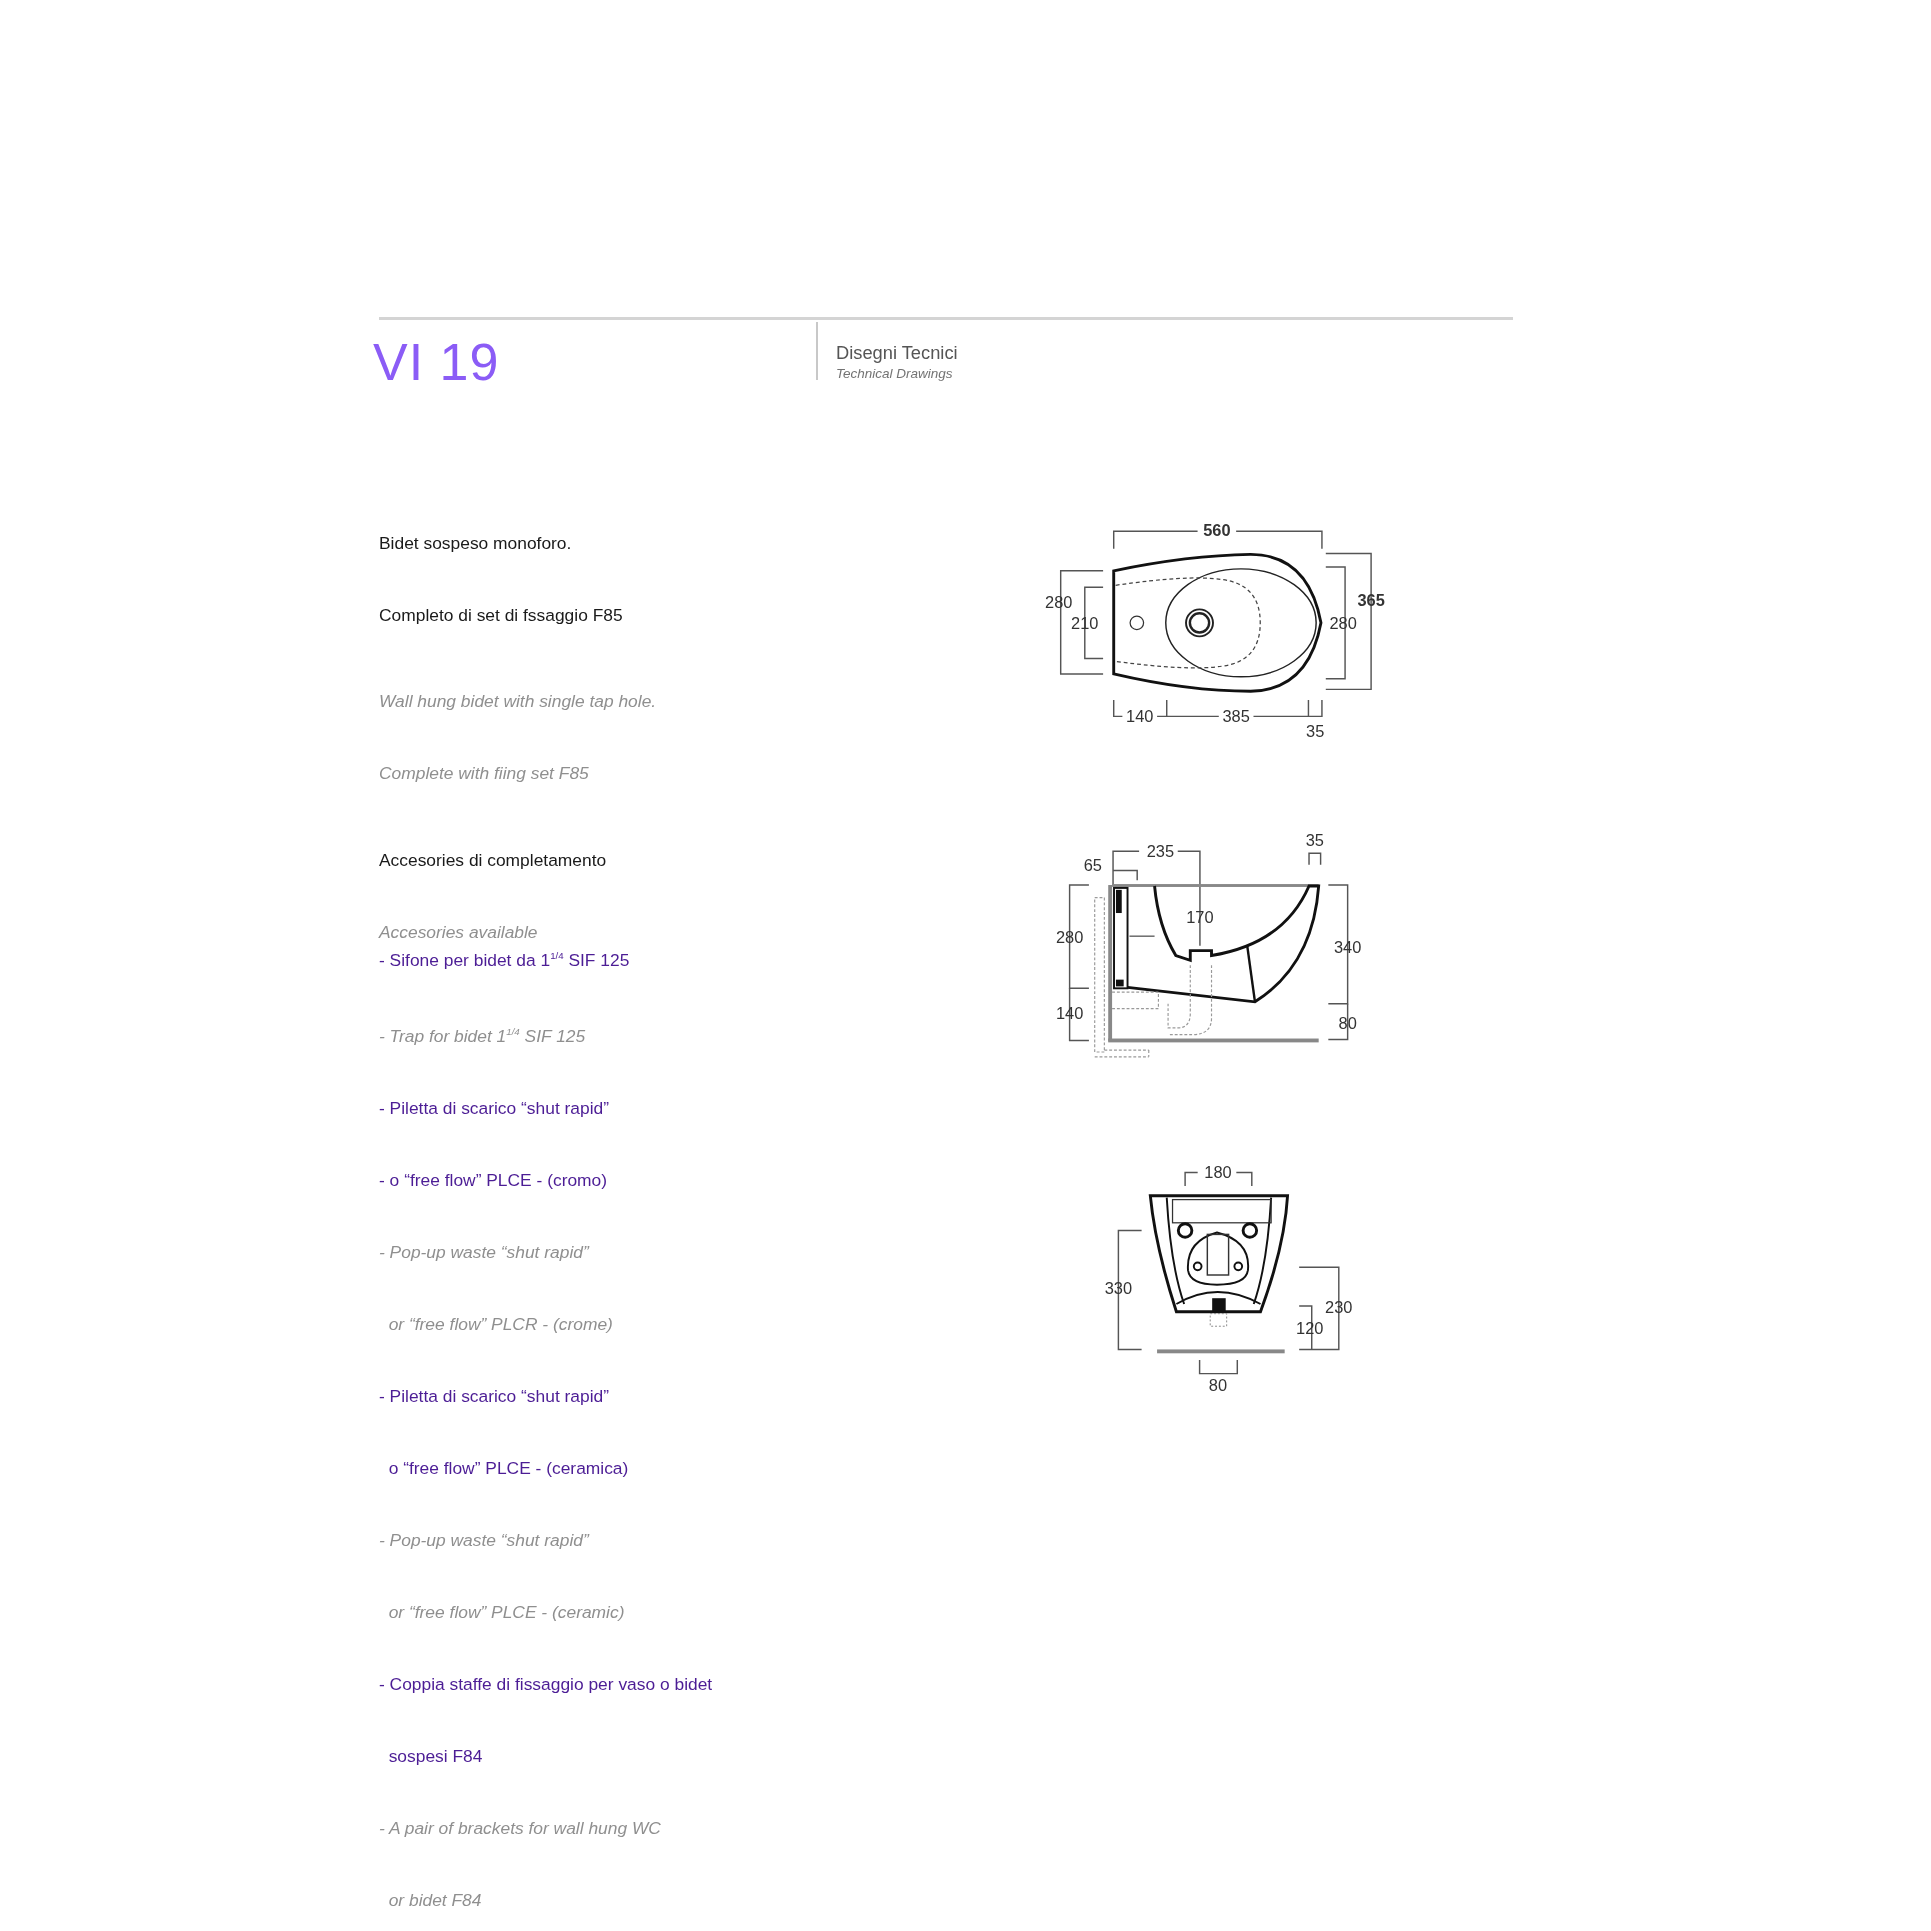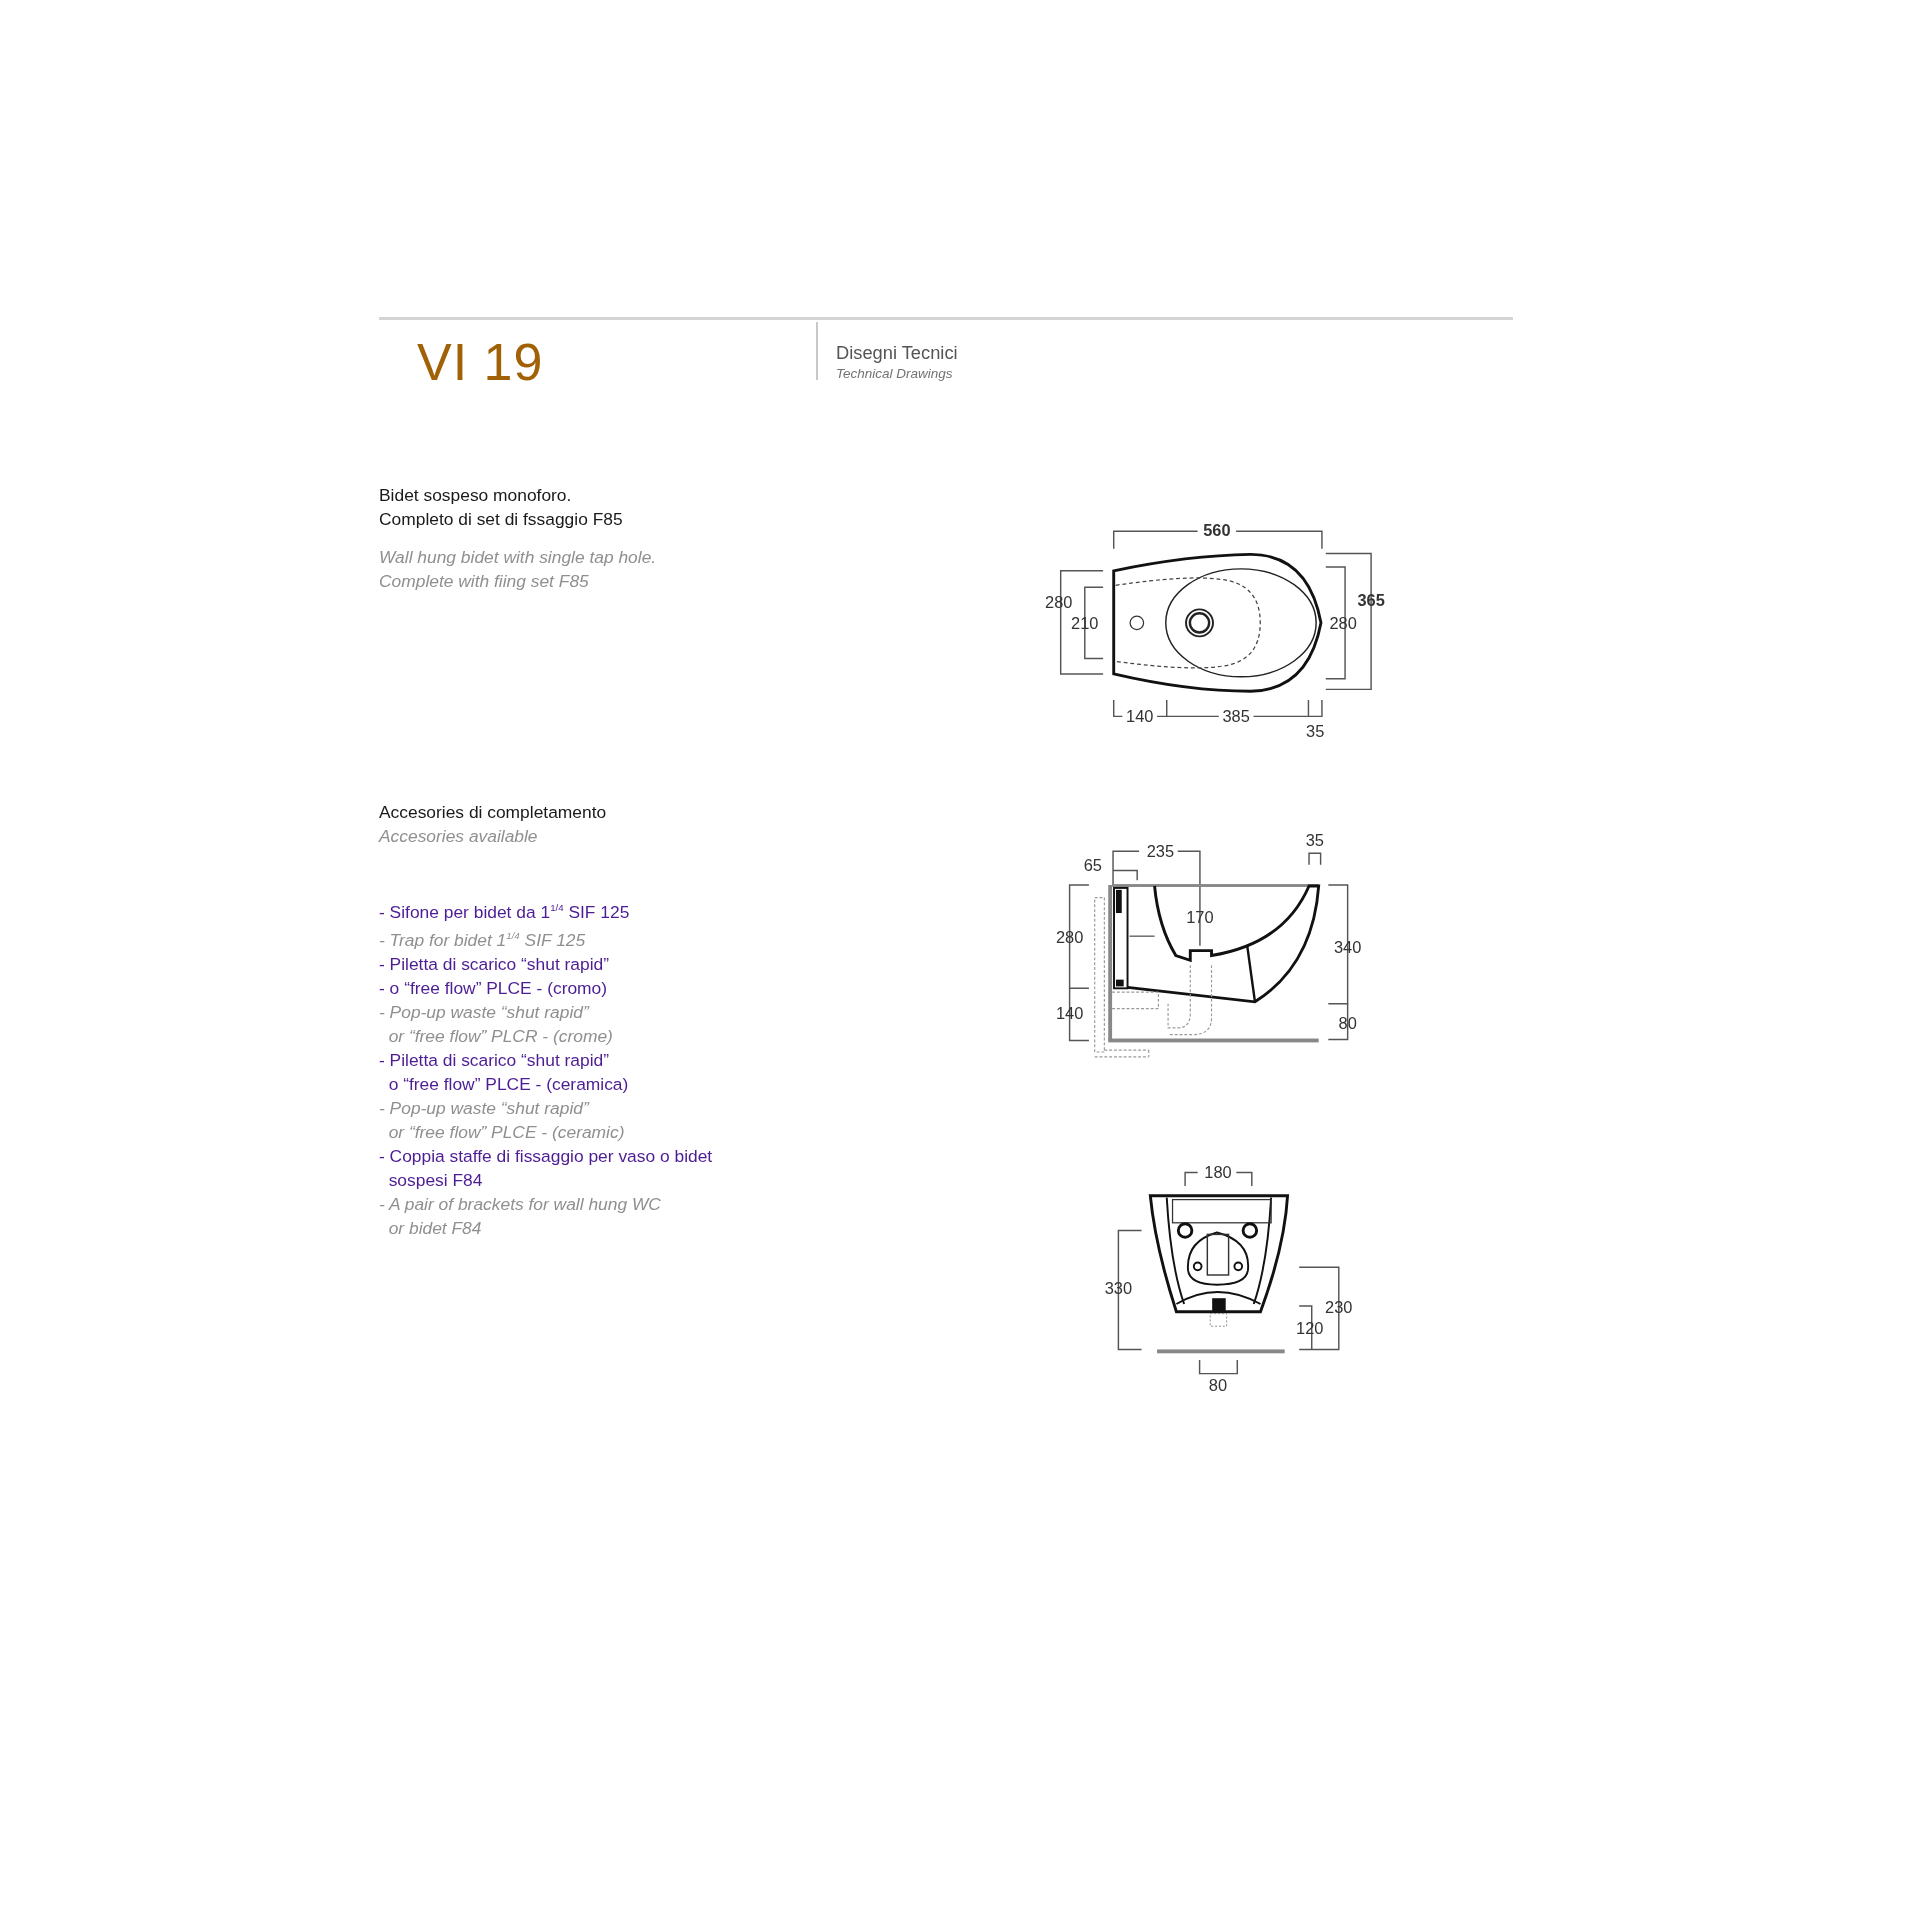--- a/index.html
+++ b/index.html
@@ -1,25 +1,25 @@
 <!DOCTYPE html>
 <html><head>
   <meta charset="utf-8">
   <style>
     html, body { margin: 0; padding: 0; background: #ffffff; }
     body { width: 1931px; height: 1931px; position: relative; overflow: hidden;
            font-family: "Liberation Sans", "DejaVu Sans", sans-serif; color: #1a1a1a; }
     .abs { position: absolute; }
     .header-line { left: 379px; top: 317px; width: 1134px; height: 2.9px; background: #d4d4d4; }
     .header-divider { left: 816px; top: 322px; width: 1.9px; height: 58px; background: #c8c8c8; }
-    .model-code { left: 373px; top: 333px; font-size: 52px; font-weight: 400; color: #a16207; letter-spacing: 1px; line-height: 58px; margin-left: 44px; }
+    .model-code { left: 373px; top: 333px; font-size: 52px; font-weight: 400; color: #8b5cf6; letter-spacing: 1px; line-height: 58px; }
     .section-title { left: 836px; top: 342px; font-size: 18.3px; color: #555; line-height: 21px; }
     .section-subtitle { left: 836px; top: 366px; font-size: 13.5px; font-style: italic; color: #737373; line-height: 15.4px; }
     .text-block { left: 379px; }
-    .line { font-size: 17.4px; line-height: 24px; white-space: pre; }
+    .line { font-size: 17.4px; line-height: 24px; white-space: pre; margin-top: 48px; }
     .it { font-style: italic; color: #8f8f8f; }
     .rg { color: #1a1a1a; }
     .bd { color: #4c1d95; font-weight: 400; }
     .sup { font-size: 9.7px; vertical-align: 6.8px; }
     svg text { font-family: "Liberation Sans", "DejaVu Sans", sans-serif; fill: #333; }
   </style>
 </head>
 <body>
 
 <div class="abs header-line"></div>

